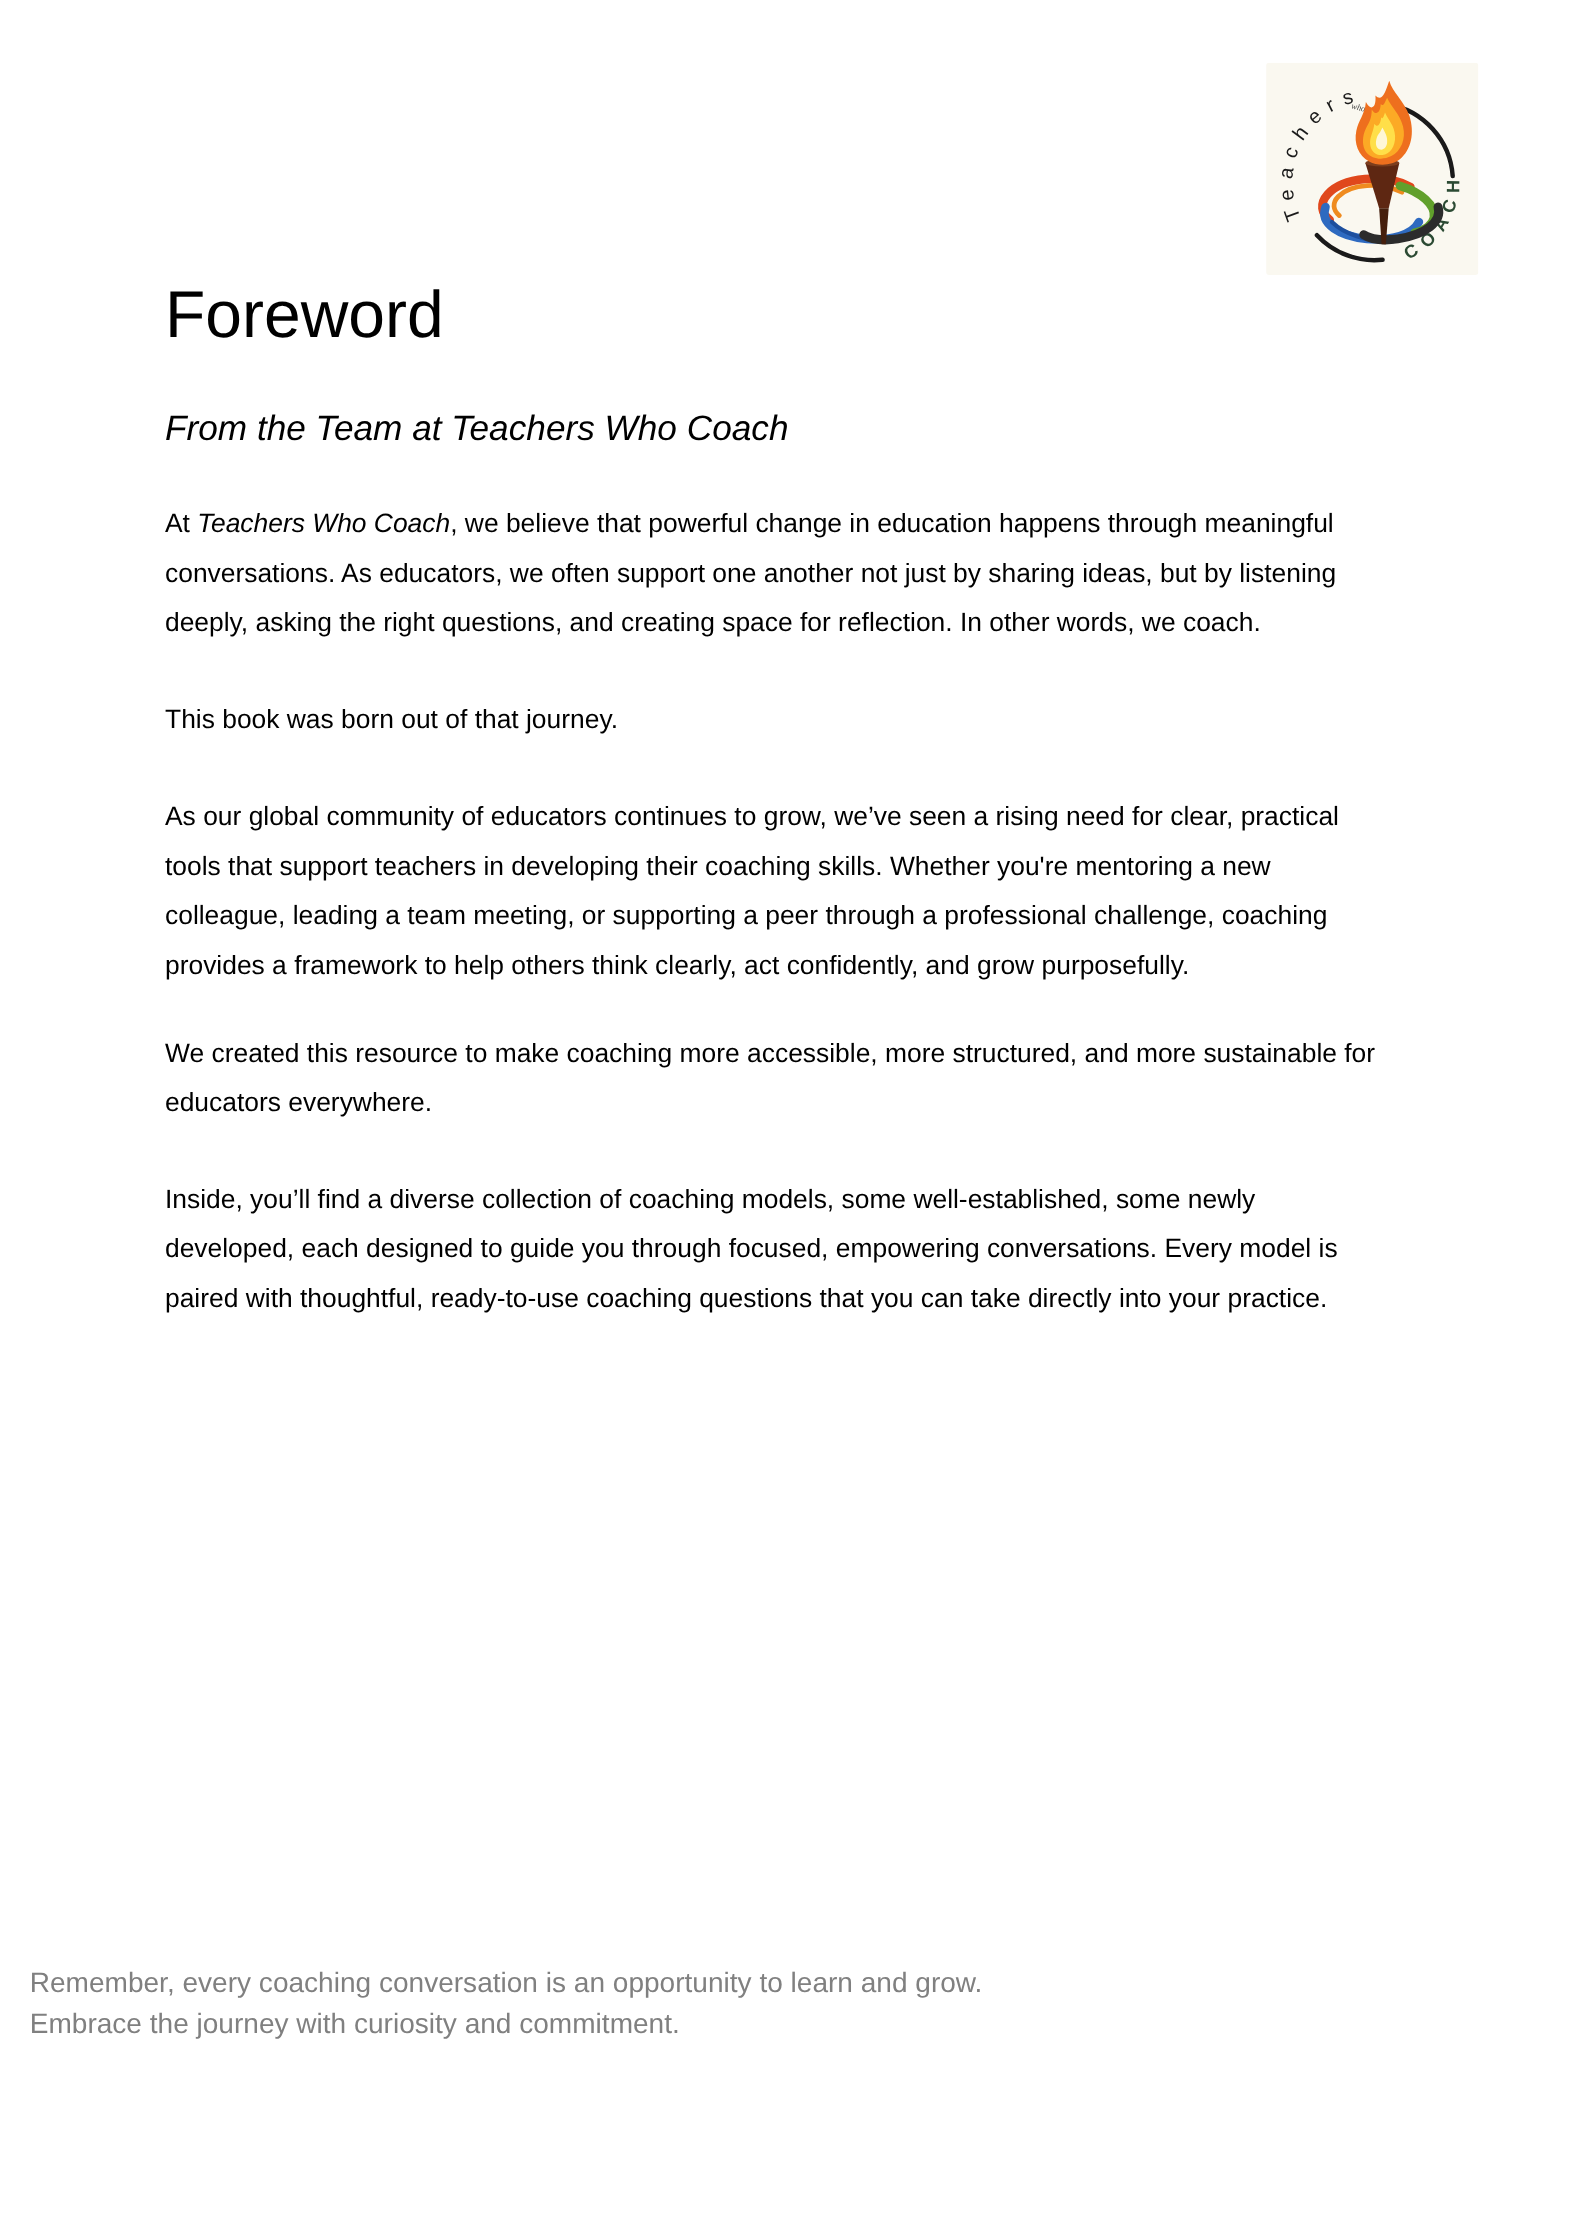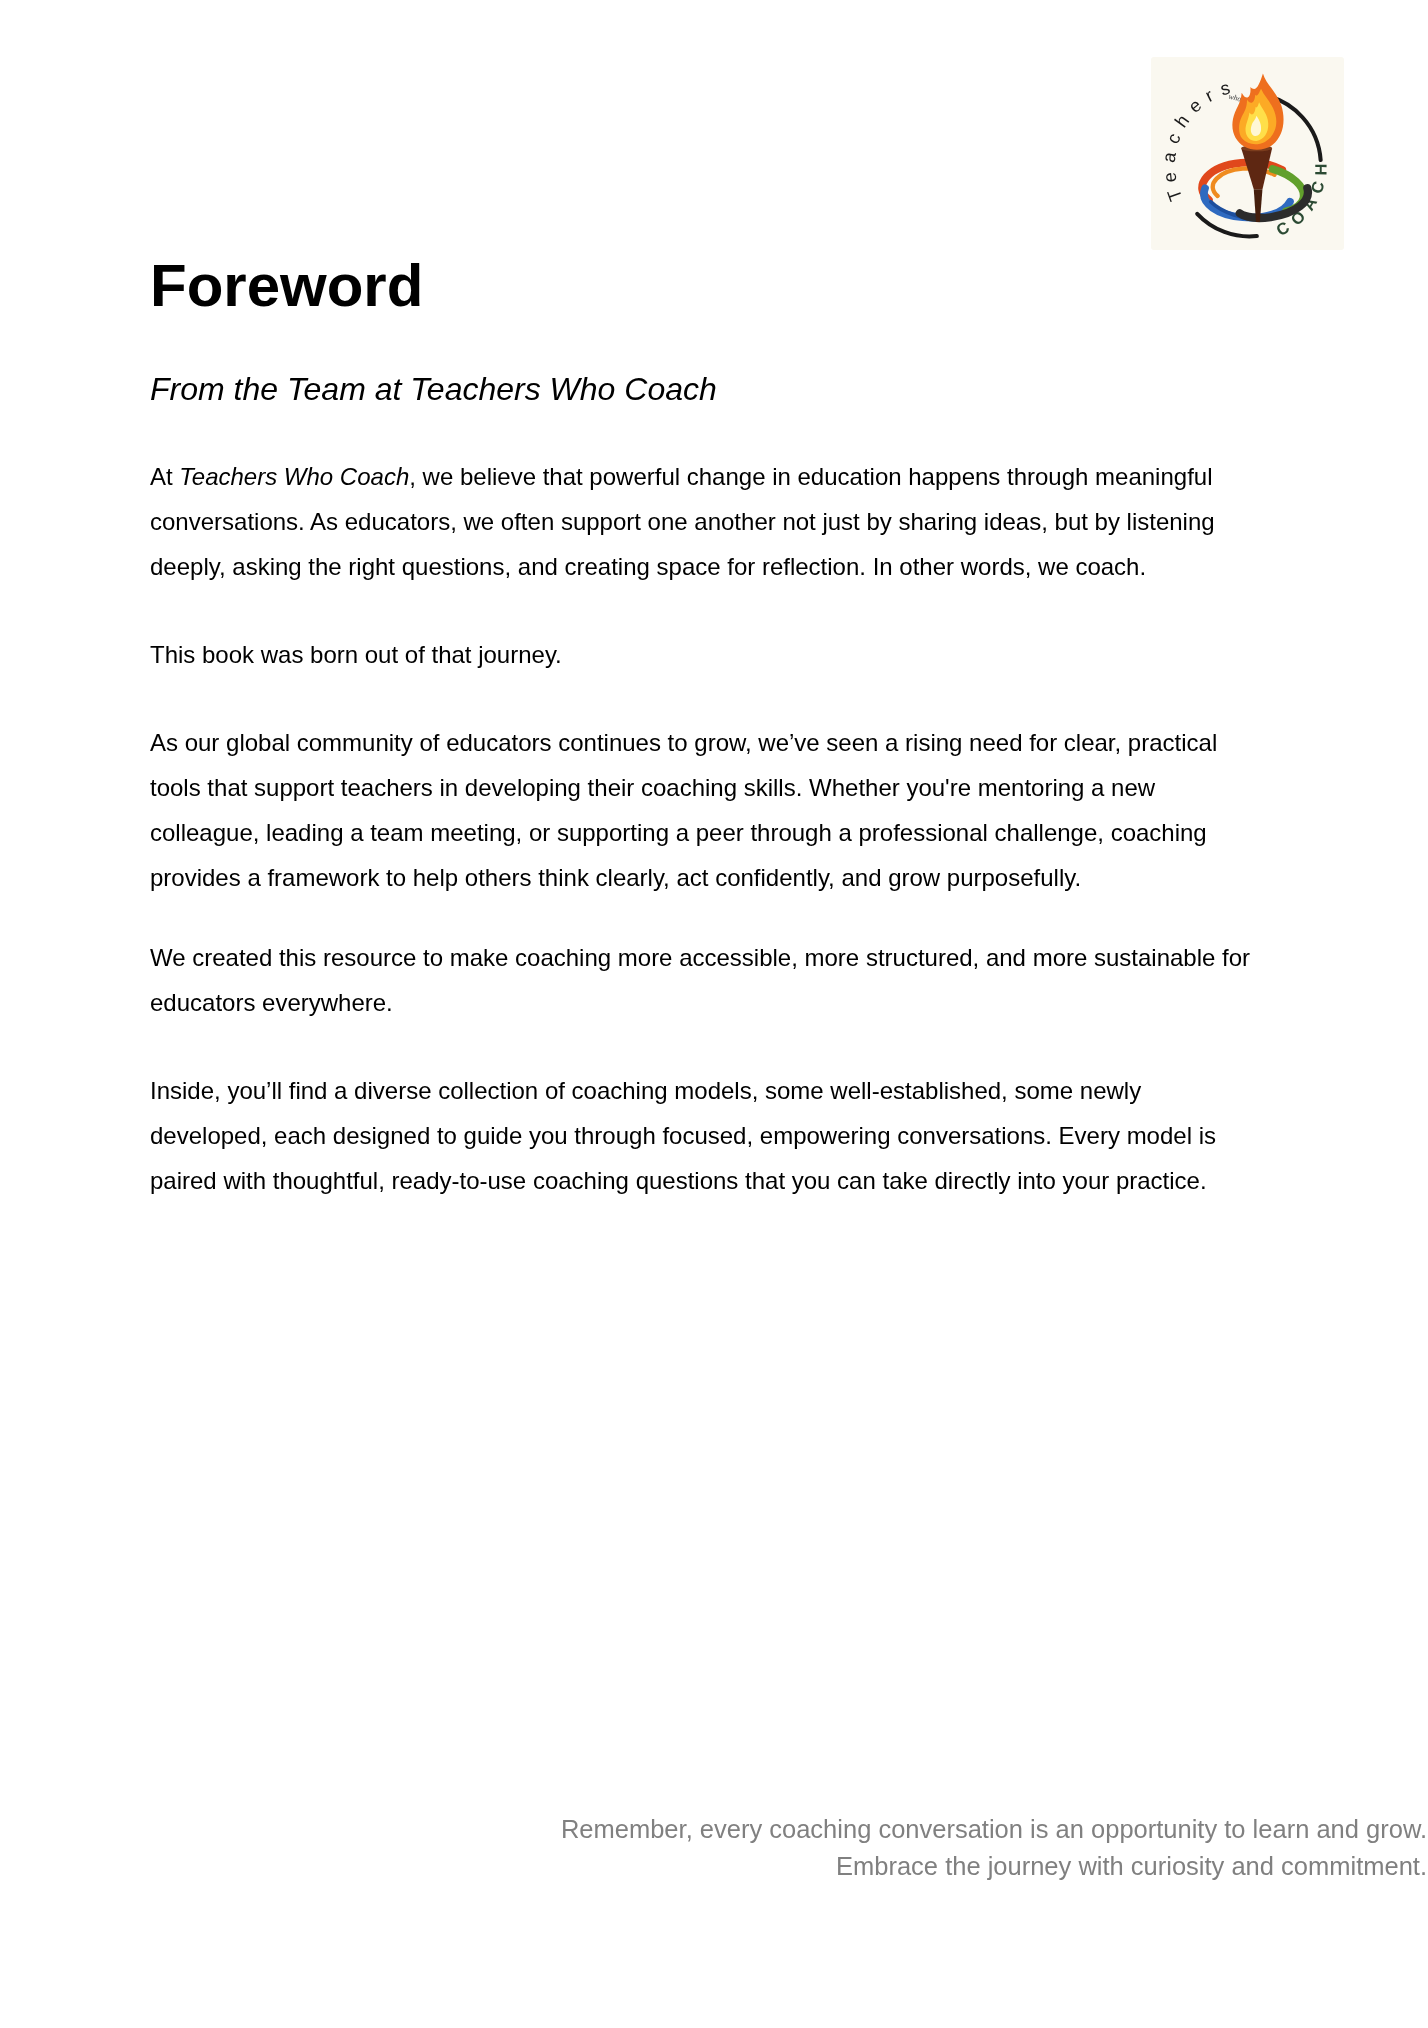--- a/index.html
+++ b/index.html
@@ -19,38 +19,37 @@
     position:absolute;left:1151px;top:57px;width:193px;height:193px;
   }
   .logo svg{width:100%;height:100%;display:block;}
   .logo .ring{fill:none;stroke-width:4.2;stroke-linecap:round;}
   .logo .arc-text{font-family:"Liberation Sans",sans-serif;font-size:19px;letter-spacing:8.5px;}
   .logo .coach-text{font-family:"Liberation Sans",sans-serif;font-weight:700;font-size:17px;letter-spacing:8px;}
   .logo .who-text{font-family:"Liberation Serif",serif;font-style:italic;font-size:8px;}
   .logo .swirl{fill:none;stroke-linecap:round;}
   .page-title{
     position:absolute;left:150px;top:256px;margin:0;
-    font-size:60px;line-height:60px;font-weight:bold;color:var(--text-color);
+    font-size:60px;line-height:60px;font-weight:normal;color:var(--text-color);
   }
   .subtitle{
     position:absolute;left:150px;top:367px;
     font-size:32px;line-height:45px;font-style:italic;color:var(--text-color);
   }
   .body-text{
     position:absolute;left:150px;top:454px;width:1115px;
     font-size:24px;line-height:45px;color:var(--text-color);
   }
   .body-text p{margin:0 0 43px 0;padding:0;}
   .body-text p.tight{margin-top:-8px;}
   .footer-note{
     position:absolute;left:27px;top:1785px;width:1400px;
-    text-align:right;
+    text-align:left;
     font-size:25.5px;line-height:37px;
     color:var(--footer-color);
-    margin-top:26px;
   }
 </style>
 </head>
 <body>
 
 <div class="page">
 
   <div class="logo">
     <svg viewBox="0 0 200 200" aria-hidden="true">
       <rect x="0" y="0" width="200" height="200" rx="3" fill="#faf8f0"></rect>

